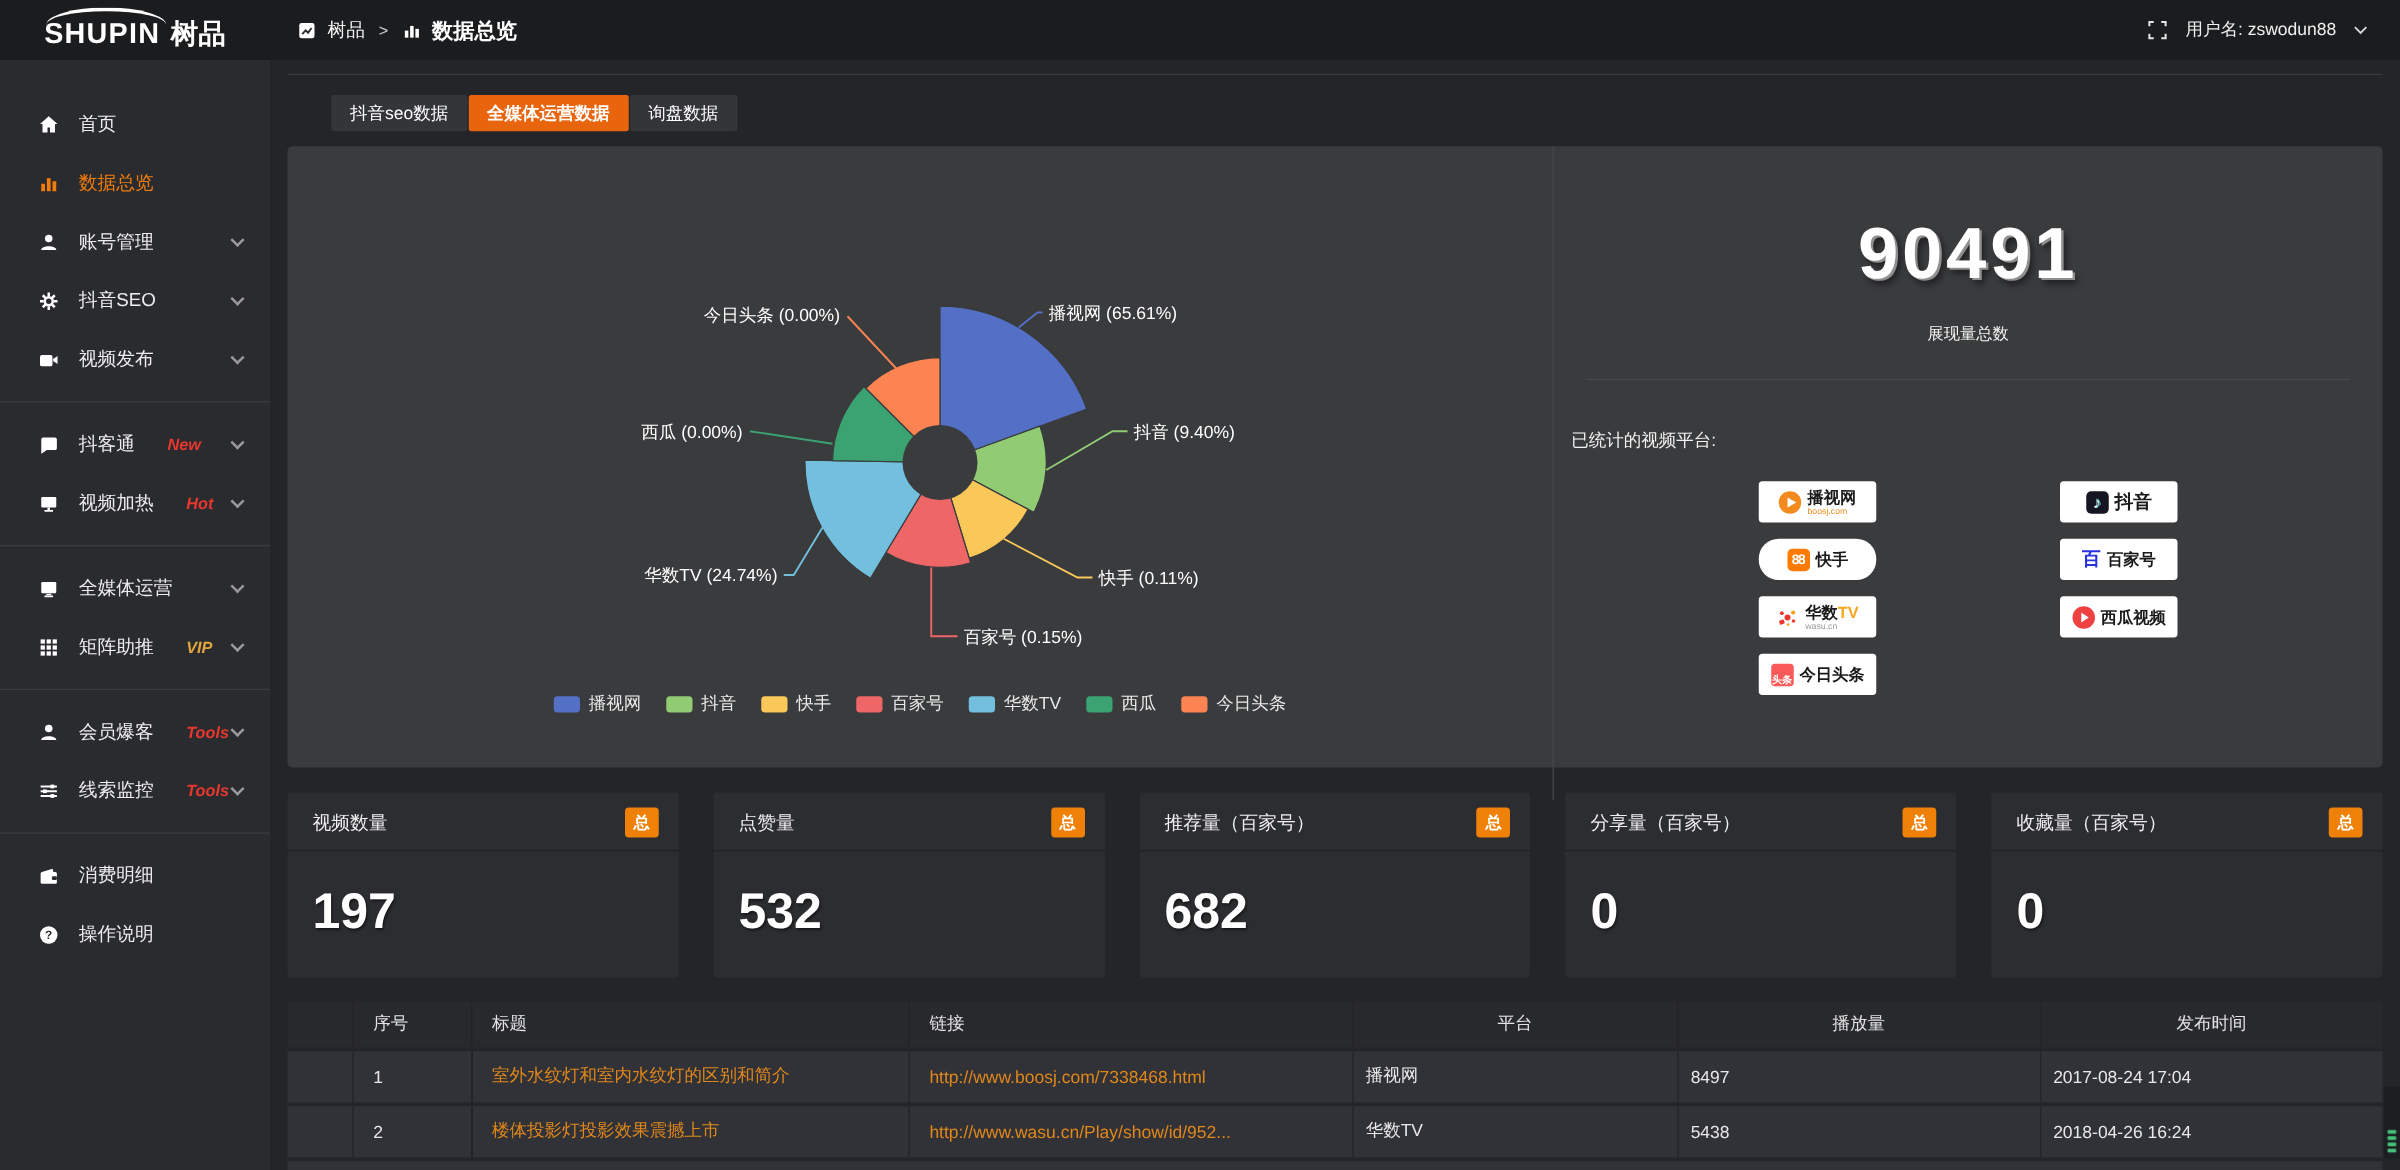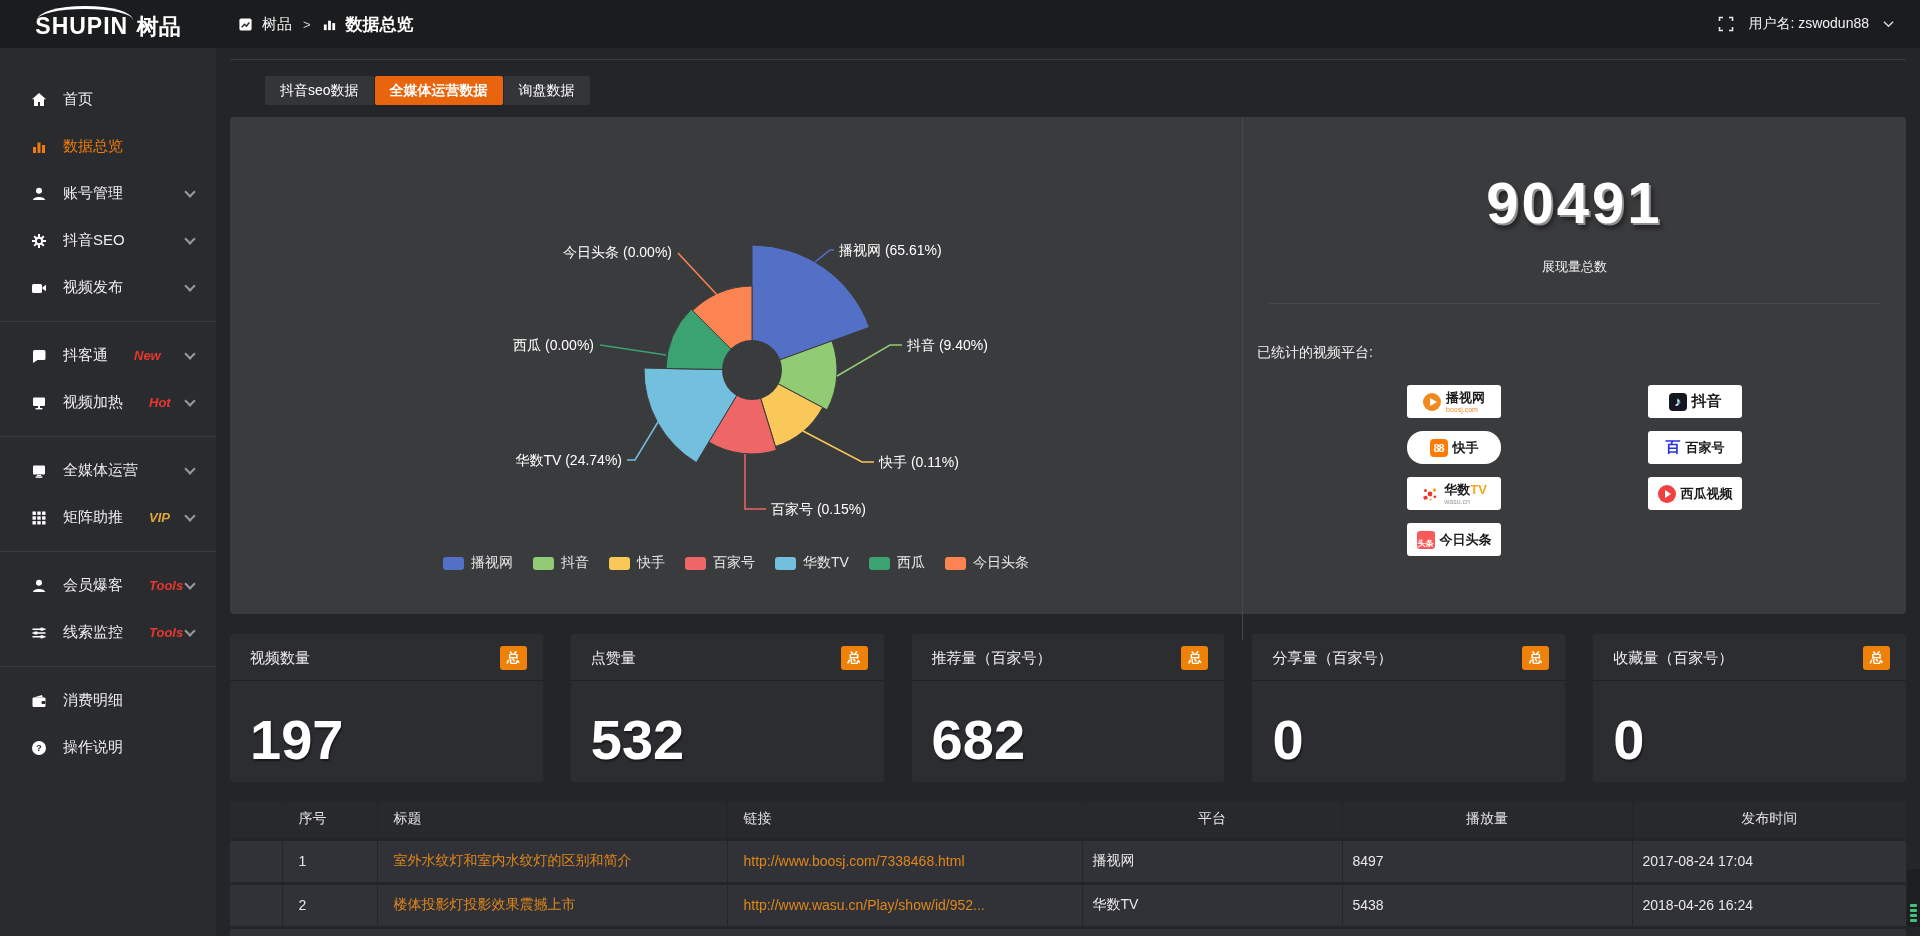--- a/index.html
+++ b/index.html
@@ -78,21 +78,21 @@
   .hd-tv i { color:#f5a61e; font-style:normal; }
 
   
   .cards { display:flex; gap:28px; margin:20px 14px 0 14px; }
   .card { flex:1; height:148px; background:#2c2d30; border-radius:3px; }
   .card-head { display:flex; align-items:center; justify-content:space-between;
     padding:12px 16px 10px 20px; border-bottom:1px solid #202124; }
   .card-title { font-size:15px; color:#efefef; }
   .badge-total { background:#ef8008; color:#fff; font-size:13px; font-weight:bold;
     padding:3px 7px; border-radius:3px; cursor:pointer; }
-  .card-val { padding:26px 0 0 20px; font-size:56px; font-weight:bold; color:#fff;
+  .card-val { padding:26px 0 0 20px; font-size:40px; font-weight:bold; color:#fff;
     text-shadow:1px 2px 2px rgba(0,0,0,.5); }
 
   
   .tbl-wrap { margin:19px 14px 0 14px; }
   table { width:100%; border-collapse:collapse; table-layout:fixed; }
   thead td, thead th { background:#28292c; height:38px; font-size:14px; font-weight:normal; color:#e2e2e2; }
   tbody td { background:#313237; height:44px; font-size:14px; color:#e8e8e8; }
   td, th { border-bottom:3px solid #242528; border-left:1px solid #242528; padding:0 10px; }
   td:first-child, th:first-child { border-left:none; }
   .al { text-align:left; padding-left:16px; } .ac { }

